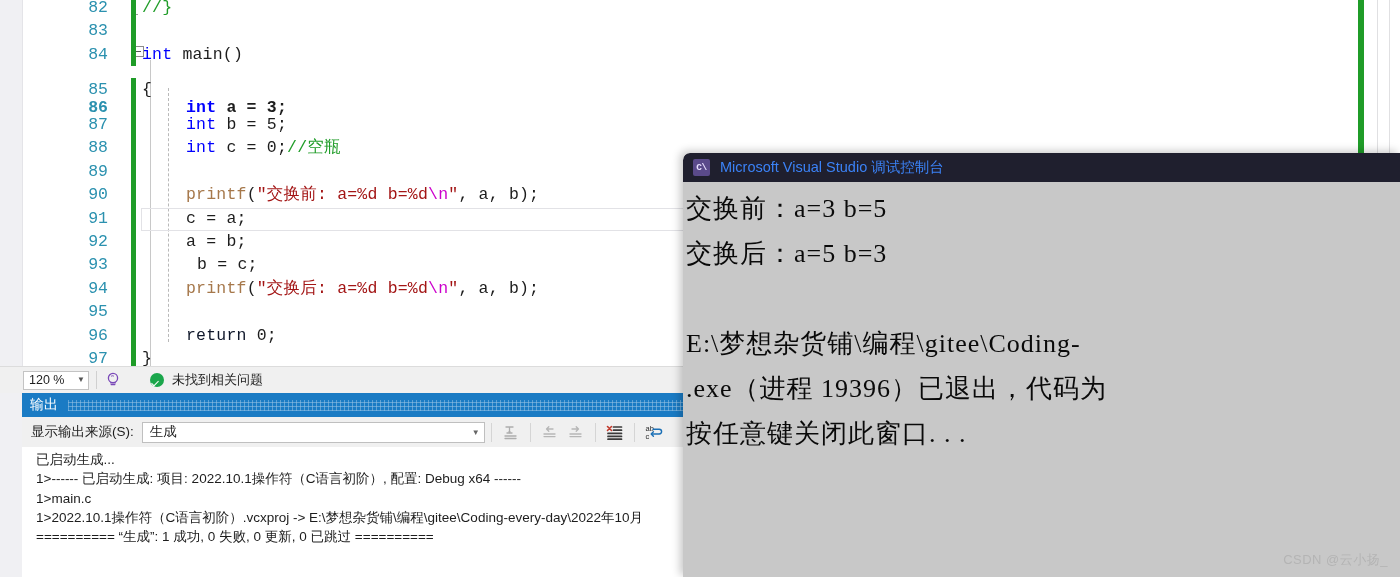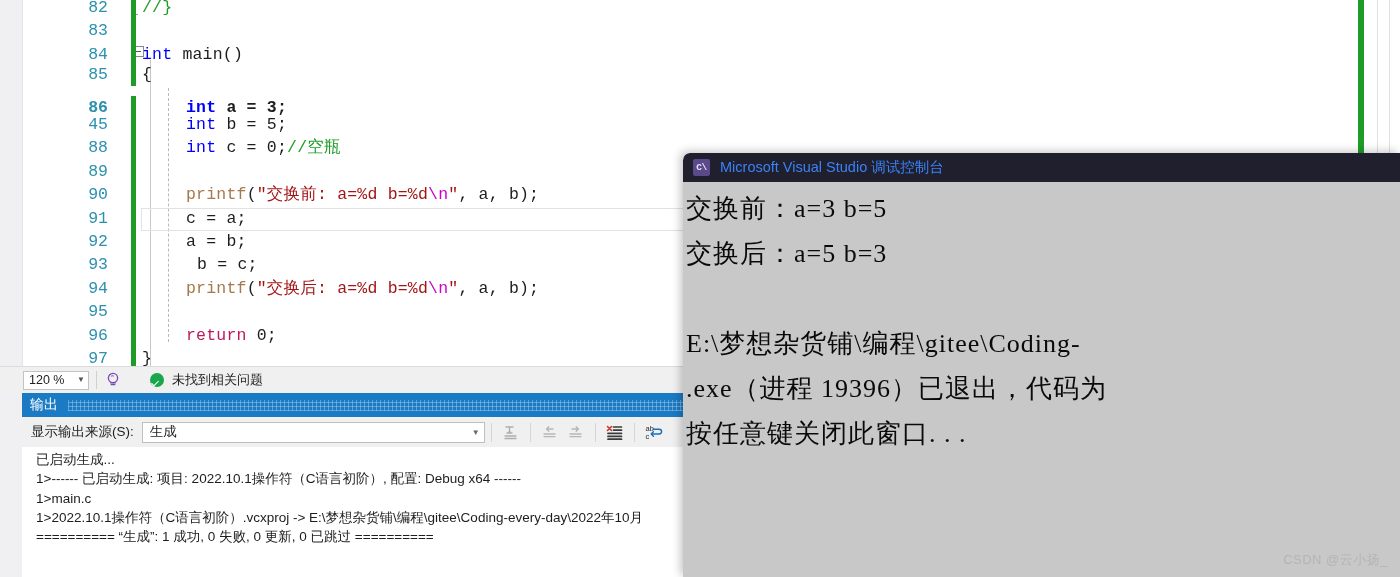--- a/index.html
+++ b/index.html
@@ -122,21 +122,21 @@
   }
   .brace-bracket {
     position: absolute;
     border-left: 1px solid #9a9a9a;
     border-bottom: 1px solid #9a9a9a;
     width: 6px;
   }
 
   
   .t-kw       { color: #0000ff; }
-  .t-kw2      { color: #be185d; text-align: center; }
+  .t-kw2      { color: #0f172a; text-align: center; }
   .t-fn       { color: #a6784b; }
   .t-str      { color: #a31515; }
   .t-esc      { color: #cc00cc; }
   .t-cmt      { color: #1f9c28; }
   .t-plain    { color: #1d1d1d; }
 
   
   .editor-right-strip {
     position: absolute;
     right: 0; top: 0;
@@ -399,23 +399,23 @@
 
     <div class="brace-bracket" style="left:131px; top:-4px; height:18px;"></div>
     <div class="outline-box" style="left:133px; top:46px;"></div>
     <div class="indent-guide2" style="top:60px; height:306px;"></div>
     <div class="indent-guide" style="top:88px; height:254px;"></div>
 
     <div class="code-area" id="code-area">
         <div class="code-line" style="top: -4px;"><span class="ln">82</span><span class="changebar"></span><span class="code-text" style="left: 142px;"><span class="t-cmt">//}</span></span></div>
         <div class="code-line" style="top: 19.4px;"><span class="ln">83</span><span class="changebar"></span><span class="code-text" style="left: 142px;"></span></div>
         <div class="code-line" style="top: 42.8px;"><span class="ln">84</span><span class="changebar"></span><span class="code-text" style="left: 142px;"><span class="t-kw">int</span><span class="t-plain"> main()</span></span></div>
-        <div class="code-line" style="top: 63px;"><span class="ln">85</span><span class="changebar"></span><span class="code-text" style="left: 142px;"><span class="t-plain">{</span></span></div>
+        <div class="code-line" style="top: 78px;"><span class="ln">85</span><span class="changebar"></span><span class="code-text" style="left: 142px;"><span class="t-plain">{</span></span></div>
         <div class="code-line" style="top: 96px; font-weight: bold;"><span class="ln">86</span><span class="changebar"></span><span class="code-text" style="left: 186px;"><span class="t-kw">int</span><span class="t-plain"> a = 3;</span></span></div>
-        <div class="code-line" style="top: 113px;"><span class="ln">45</span><span class="changebar"></span><span class="code-text" style="left: 186px;"><span class="t-kw">int</span><span class="t-plain"> b = 5;</span></span></div>
+        <div class="code-line" style="top: 113px;"><span class="ln">87</span><span class="changebar"></span><span class="code-text" style="left: 186px;"><span class="t-kw">int</span><span class="t-plain"> b = 5;</span></span></div>
         <div class="code-line" style="top: 136.4px;"><span class="ln">88</span><span class="changebar"></span><span class="code-text" style="left: 186px;"><span class="t-kw">int</span><span class="t-plain"> c = 0;</span><span class="t-cmt">//空瓶</span></span></div>
         <div class="code-line" style="top: 159.8px;"><span class="ln">89</span><span class="changebar"></span><span class="code-text" style="left: 186px;"></span></div>
         <div class="code-line" style="top: 183.2px;"><span class="ln">90</span><span class="changebar"></span><span class="code-text" style="left: 186px;"><span class="t-fn">printf</span><span class="t-plain">(</span><span class="t-str">"交换前: a=%d b=%d</span><span class="t-esc">\n</span><span class="t-str">"</span><span class="t-plain">, a, b);</span></span></div>
         <div class="code-line" style="top: 206.6px;"><span class="ln">91</span><span class="changebar"></span><span class="current-line-box" style="top: 1px;"></span><span class="code-text" style="left: 186px;"><span class="t-plain">c = a;</span></span></div>
         <div class="code-line" style="top: 230px;"><span class="ln">92</span><span class="changebar"></span><span class="code-text" style="left: 186px;"><span class="t-plain">a = b;</span></span></div>
         <div class="code-line" style="top: 253.4px;"><span class="ln">93</span><span class="changebar"></span><span class="code-text" style="left: 190px; margin-left: 7px;"><span class="t-plain">b = c;</span></span></div>
         <div class="code-line" style="top: 276.8px;"><span class="ln">94</span><span class="changebar"></span><span class="code-text" style="left: 186px;"><span class="t-fn">printf</span><span class="t-plain">(</span><span class="t-str">"交换后: a=%d b=%d</span><span class="t-esc">\n</span><span class="t-str">"</span><span class="t-plain">, a, b);</span></span></div>
         <div class="code-line" style="top: 300.2px;"><span class="ln">95</span><span class="changebar"></span><span class="code-text" style="left: 186px;"></span></div>
         <div class="code-line" style="top: 323.6px;"><span class="ln">96</span><span class="changebar"></span><span class="code-text" style="left: 186px;"><span class="t-kw2">return</span><span class="t-plain"> 0;</span></span></div>
         <div class="code-line" style="top: 347px;"><span class="ln">97</span><span class="changebar"></span><span class="code-text" style="left: 142px;"><span class="t-plain">}</span></span></div>

